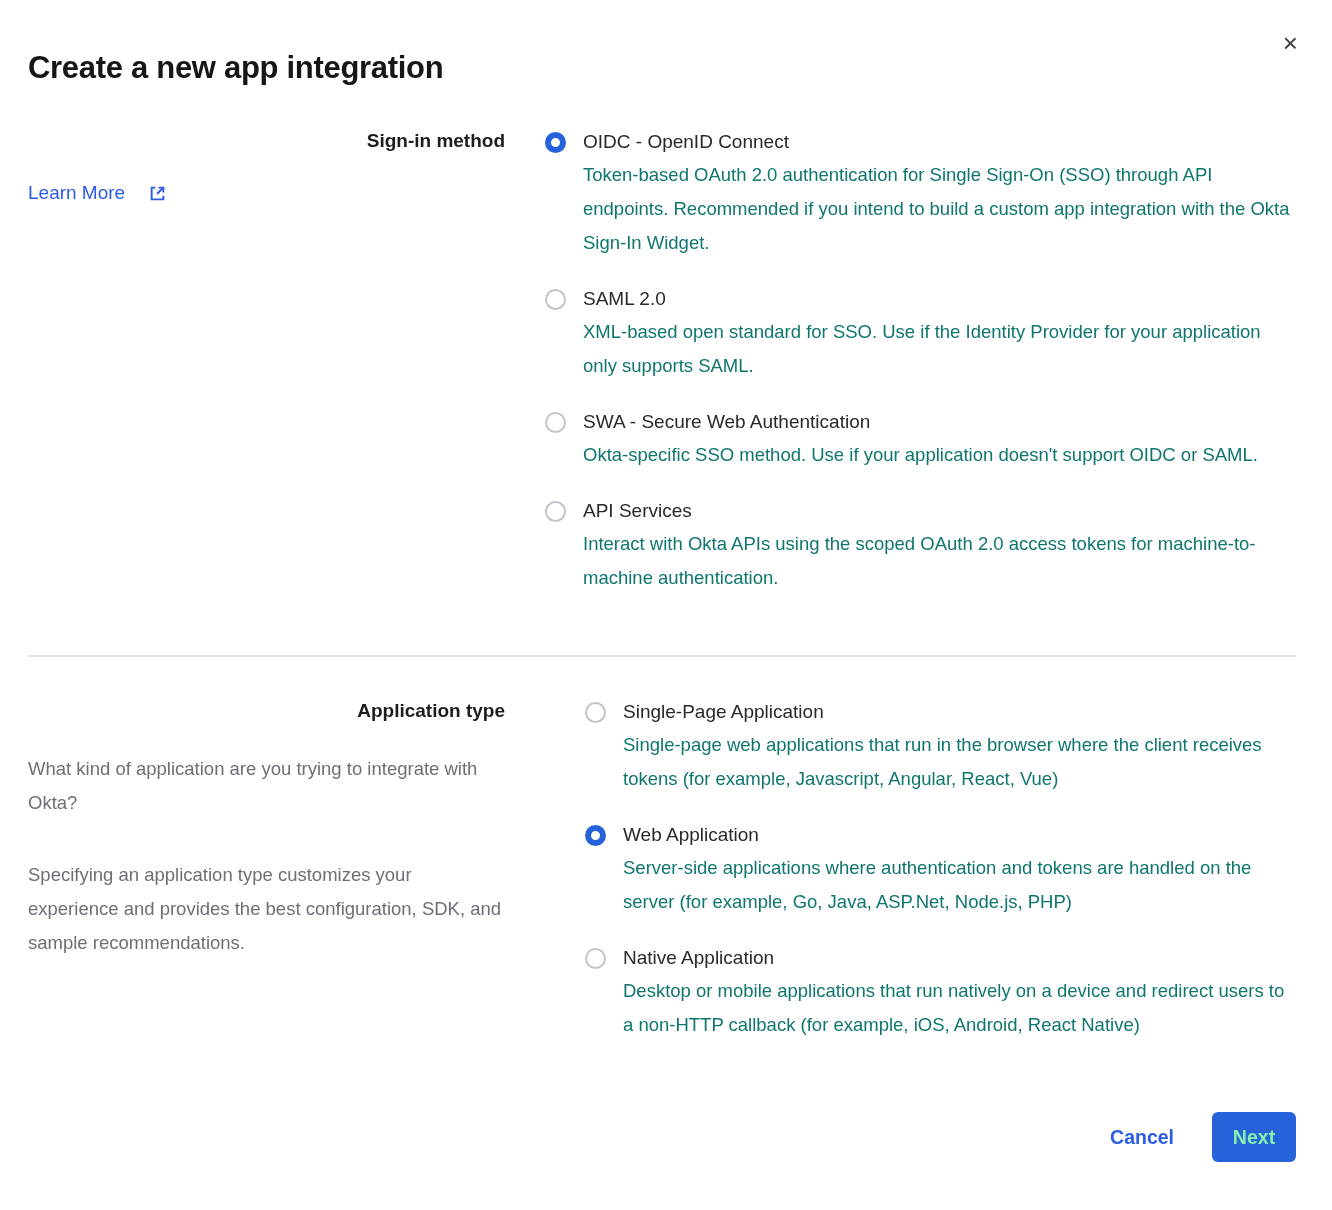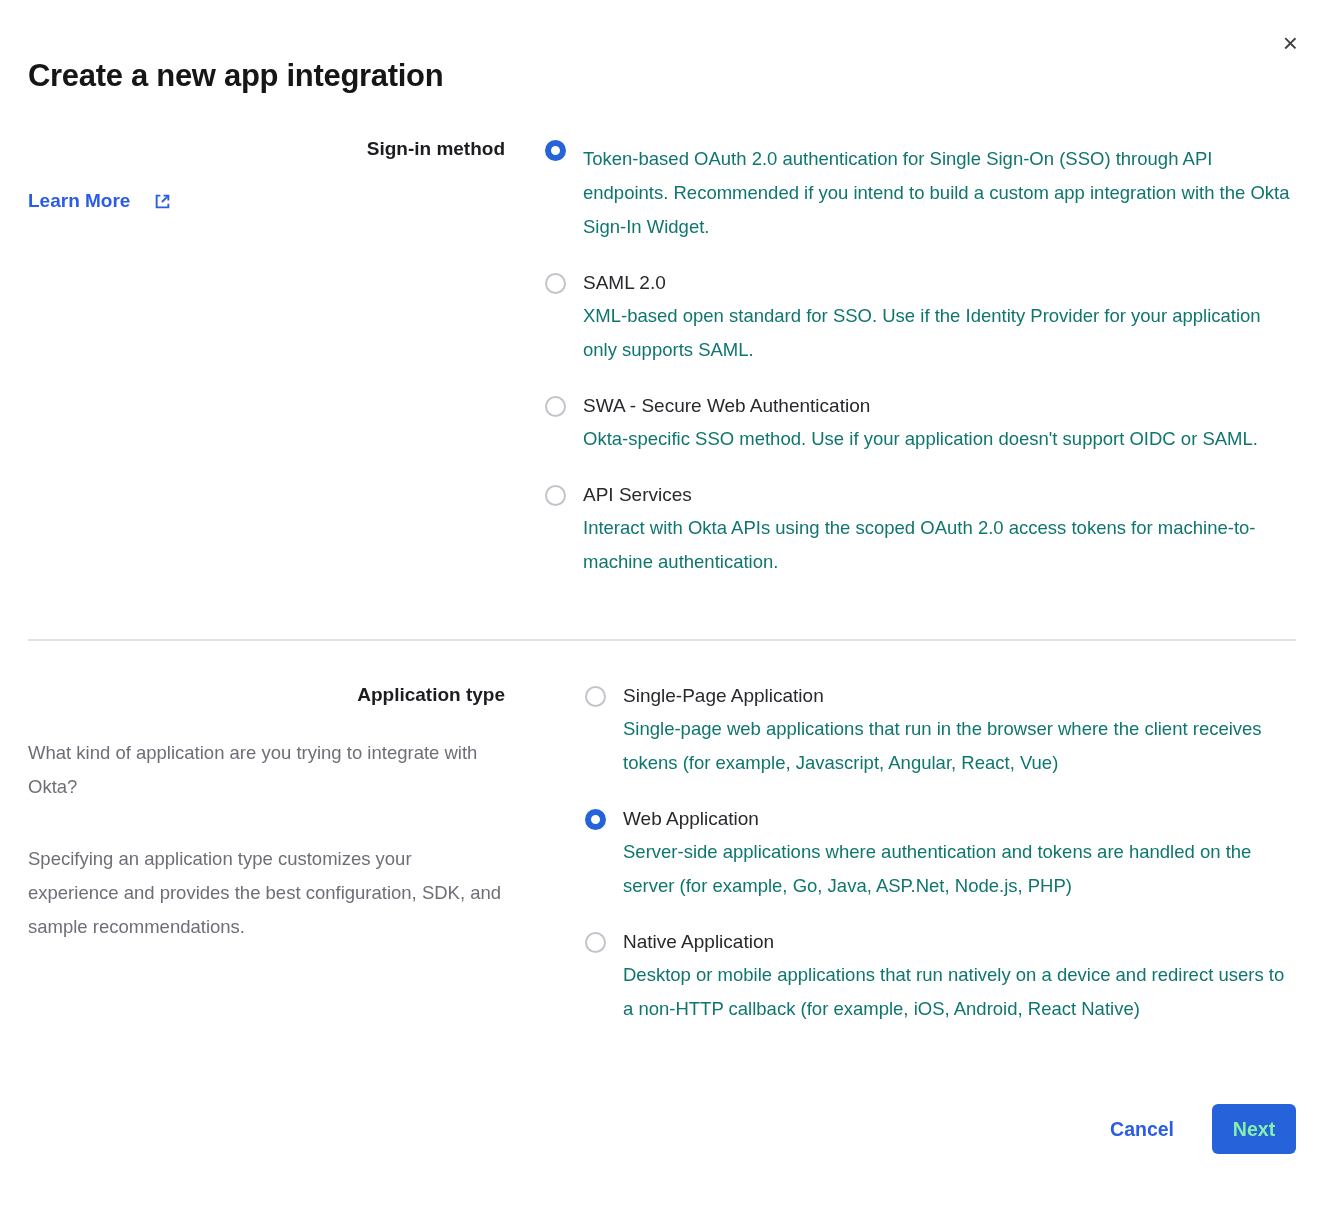--- a/index.html
+++ b/index.html
@@ -26,41 +26,41 @@
     background: none;
     border: none;
     font-family: "Liberation Sans", sans-serif;
   }
 
   .dialog-title {
     font-size: 31px;
     font-weight: 700;
     letter-spacing: -0.3px;
     color: #161618;
-    margin-top: 18px;
+    margin-top: 10px;
   }
 
   .section-row { display: flex; margin-top: 44px; }
   .col-left { width: 517px; flex: 0 0 517px; padding-right: 40px; }
   .col-right { flex: 1; }
 
   .section-label {
     font-size: 19px;
     font-weight: 700;
     color: #1d1d21;
     text-align: right;
   }
   .learn-more {
     display: inline-flex;
     align-items: center;
     gap: 24px;
     margin-top: 30px;
     color: #2b5ce5;
     font-size: 19px;
-    font-weight: 700;
+    font-weight: 400;
     text-decoration: none;
     cursor: pointer;
   }
   .learn-more svg { display: block; }
 
   .col-left p.helper {
     color: #6e6e78;
     font-size: 18.5px;
     line-height: 34px;
     margin-top: 28px;
@@ -100,21 +100,21 @@
   .divider {
     border: none;
     border-top: 2px solid #e2e2e4;
     margin: 60px 0 0 0;
   }
   .section-row.second { margin-top: 43px; gap: 40px; }
 
   .footer {
     position: absolute;
     right: 36px;
-    bottom: 56px;
+    bottom: 48px;
     display: flex;
     align-items: center;
   }
   .cancel-link {
     color: #2b5ce5;
     font-size: 19.5px;
     font-weight: 700;
     margin-right: 38px;
     cursor: pointer;
     background: none;
@@ -155,20 +155,21 @@
             <path d="M13 3 L7.5 8.5"></path>
           </svg>
         </span>
       </a>
     </div>
     <div class="col-right">
 
       <div class="option">
         <span class="radio selected"></span>
         <div class="option-body">
+          <div class="option-title">OIDC - OpenID Connect</div>
           <div class="option-desc">Token-based OAuth 2.0 authentication for Single Sign-On (SSO) through API endpoints. Recommended if you intend to build a custom app integration with the Okta Sign-In Widget.</div>
         </div>
       </div>
 
       <div class="option">
         <span class="radio"></span>
         <div class="option-body">
           <div class="option-title">SAML 2.0</div>
           <div class="option-desc">XML-based open standard for SSO. Use if the Identity Provider for your application only supports SAML.</div>
         </div>

